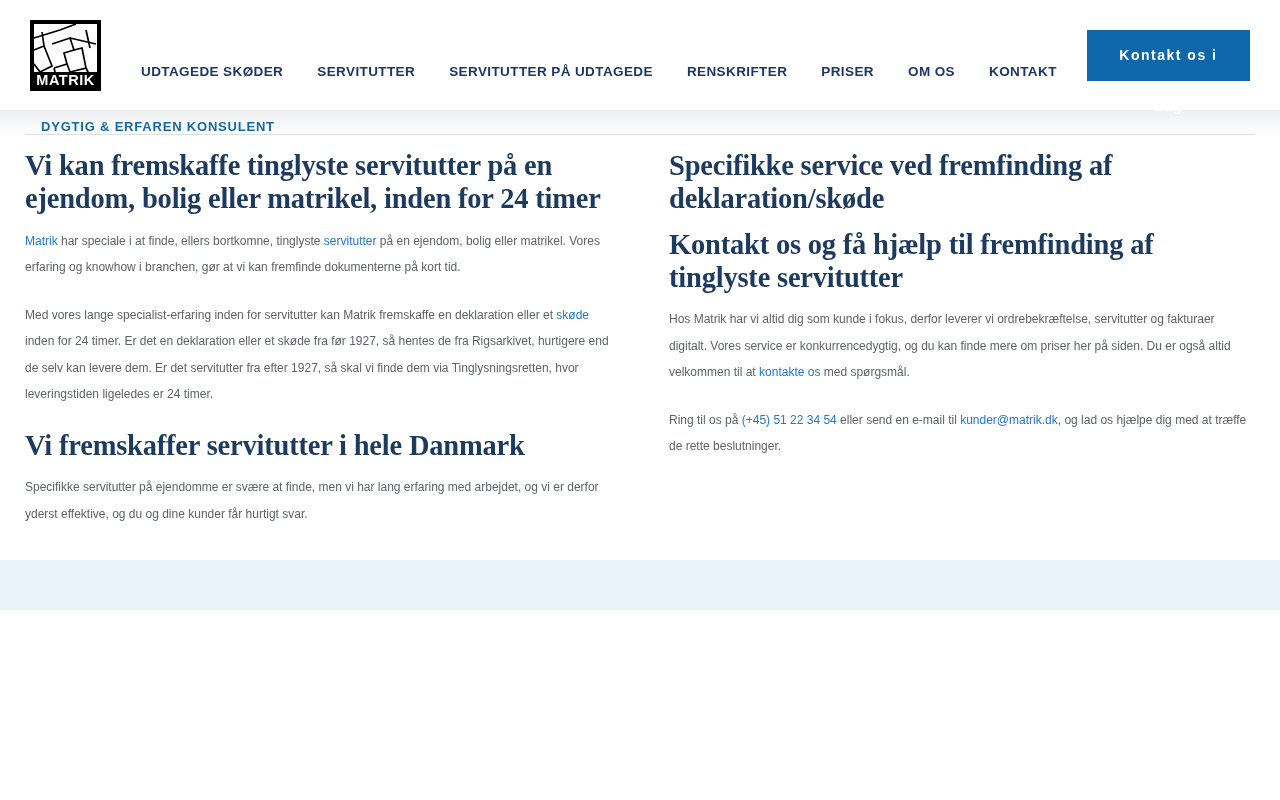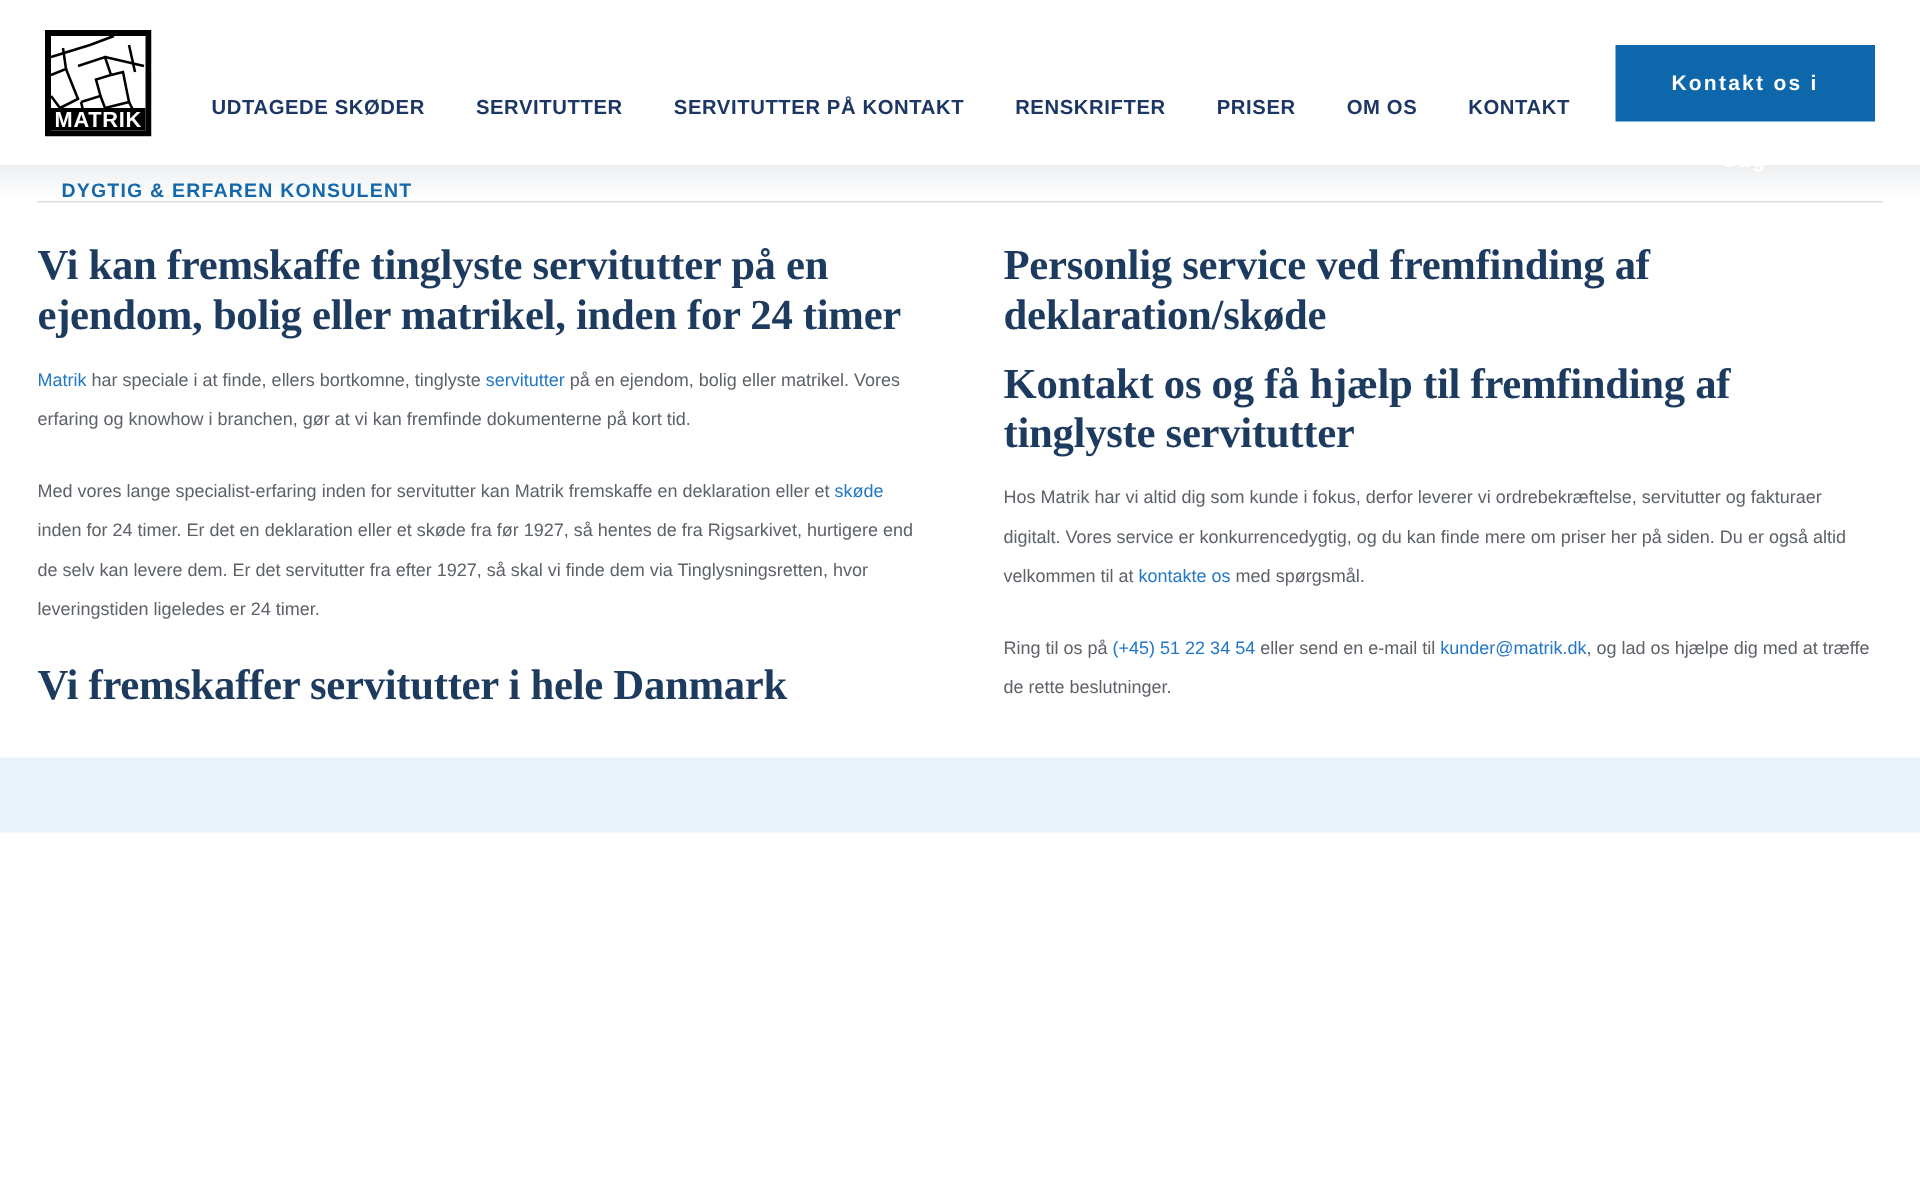--- a/index.html
+++ b/index.html
@@ -38,21 +38,21 @@
   .page-title{
     font-family:"Liberation Serif", serif; font-weight:700; color:#1d3a5f;
     font-size:40px; line-height:1.1; letter-spacing:-.3px;
     margin-top:11px; padding-bottom:24px;
   }
 
   
   .content{
     margin:0 25px; border-top:1px solid #dcdee0;
     display:grid; grid-template-columns:1fr 1fr; column-gap:58px;
-    padding-top:16px;
+    padding-top:4px;
   }
   .col h2{
     font-family:"Liberation Serif", serif; font-weight:700; color:#1d3a5f;
     font-size:28.5px; line-height:1.17; letter-spacing:-.2px;
     margin:10px 0 12px 0;
   }
   .col p{
     color:#5d6268; font-size:12px; line-height:26.5px; margin:0 0 21px 0;
   }
   .col p a{ color:#2278c8; text-decoration:none; cursor:pointer; }
@@ -82,43 +82,44 @@
       <path d="M56 48 L62 60"></path>
       <path d="M37 44 L40 52"></path>
     </g>
     <rect x="4" y="52" width="63" height="15" fill="#000000"></rect>
     <text x="35.5" y="64.5" text-anchor="middle" fill="#ffffff" font-family="Liberation Sans, sans-serif" font-size="14.5" font-weight="bold" letter-spacing="0.5">MATRIK</text>
   </svg>
 
   <nav class="main-nav" id="main-nav">
       <a class="nav-item" href="#">UDTAGEDE SKØDER</a>
       <a class="nav-item" href="#">SERVITUTTER</a>
-      <a class="nav-item" href="#">SERVITUTTER PÅ KONTAKT</a>
+      <a class="nav-item" href="#">SERVITUTTER PÅ UDTAGEDE</a>
       <a class="nav-item" href="#">RENSKRIFTER</a>
       <a class="nav-item" href="#">PRISER</a>
       <a class="nav-item" href="#">OM OS</a>
       <a class="nav-item" href="#">KONTAKT</a>
     </nav>
 
   <button class="cta-button">Kontakt os i dag</button>
 </header>
 
 <section class="hero">
   <div class="eyebrow">DYGTIG &amp; ERFAREN KONSULENT</div>
 </section>
 
 <section class="content">
   <div class="col">
     <h2>Vi kan fremskaffe tinglyste servitutter på en ejendom, bolig eller matrikel, inden for 24 timer</h2>
     <p><a href="#">Matrik</a> har speciale i at finde, ellers bortkomne, tinglyste <a href="#">servitutter</a> på en ejendom, bolig eller matrikel. Vores erfaring og knowhow i branchen, gør at vi kan fremfinde dokumenterne på kort tid.</p>
     <p>Med vores lange specialist-erfaring inden for servitutter kan Matrik fremskaffe en deklaration eller et <a href="#">skøde</a> inden for 24 timer. Er det en deklaration eller et skøde fra før 1927, så hentes de fra Rigsarkivet, hurtigere end de selv kan levere dem. Er det servitutter fra efter 1927, så skal vi finde dem via Tinglysningsretten, hvor leveringstiden ligeledes er 24 timer.</p>
     <h2>Vi fremskaffer servitutter i hele Danmark</h2>
+    <p>Specifikke servitutter på ejendomme er svære at finde, men vi har lang erfaring med arbejdet, og vi er derfor yderst effektive, og du og dine kunder får hurtigt svar.</p>
   </div>
   <div class="col">
-    <h2>Personlig service ved fremfinding af deklaration/skøde</h2>
+    <h2>Specifikke service ved fremfinding af deklaration/skøde</h2>
     <h2>Kontakt os og få hjælp til fremfinding af tinglyste servitutter</h2>
     <p>Hos Matrik har vi altid dig som kunde i fokus, derfor leverer vi ordrebekræftelse, servitutter og fakturaer digitalt. Vores service er konkurrencedygtig, og du kan finde mere om priser her på siden. Du er også altid velkommen til at <a href="#">kontakte os</a> med spørgsmål.</p>
     <p>Ring til os på <a href="#">(+45) 51 22 34 54</a> eller send en e-mail til <a href="#">kunder@matrik.dk</a>, og lad os hjælpe dig med at træffe de rette beslutninger.</p>
   </div>
 </section>
 
 <section class="band">
   
 </section>
 

